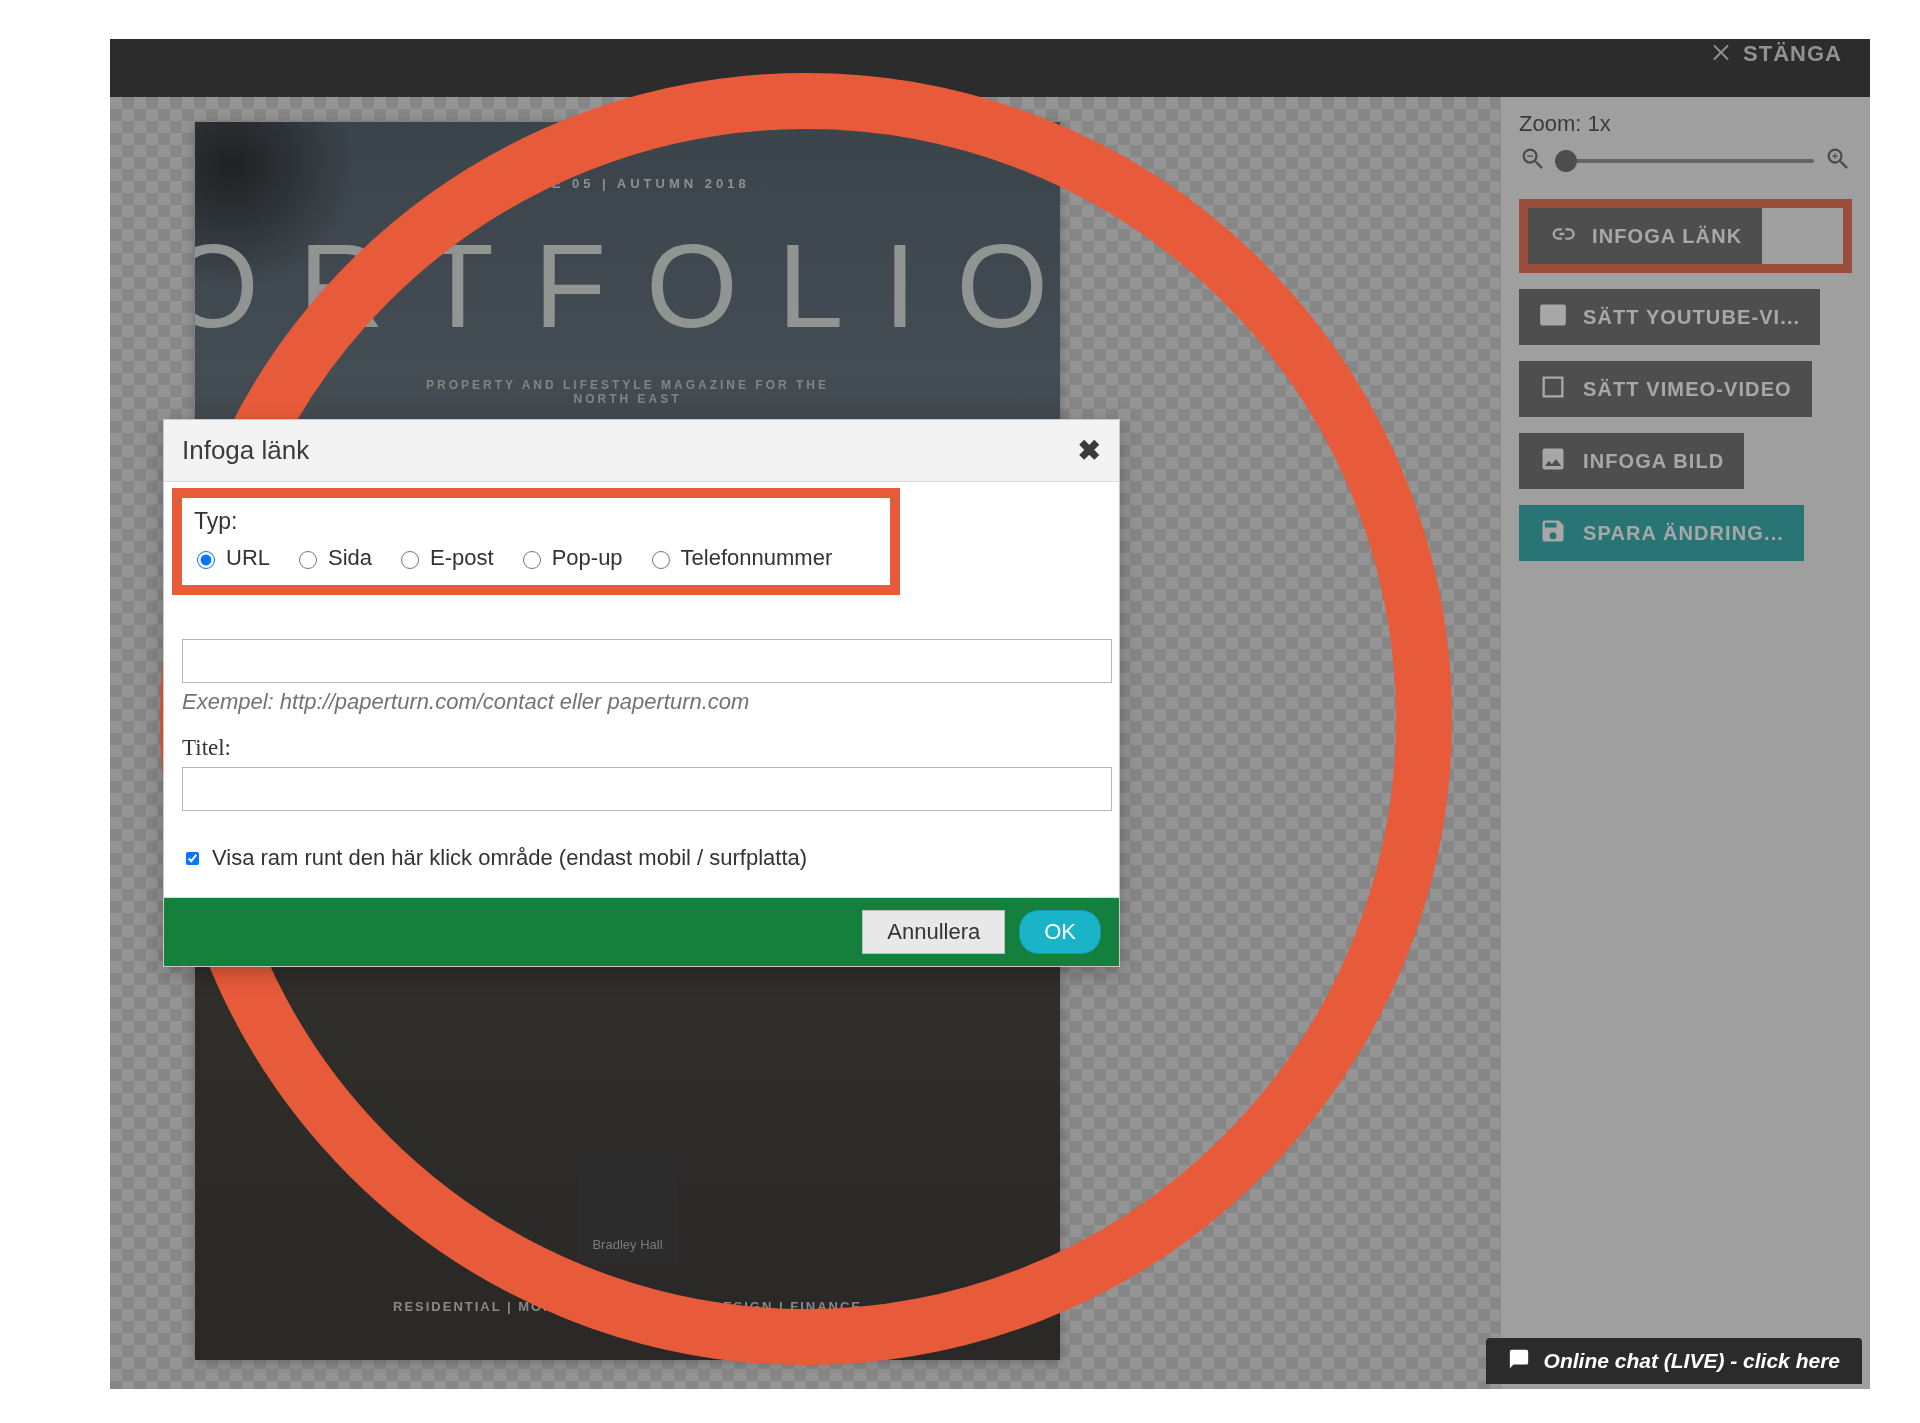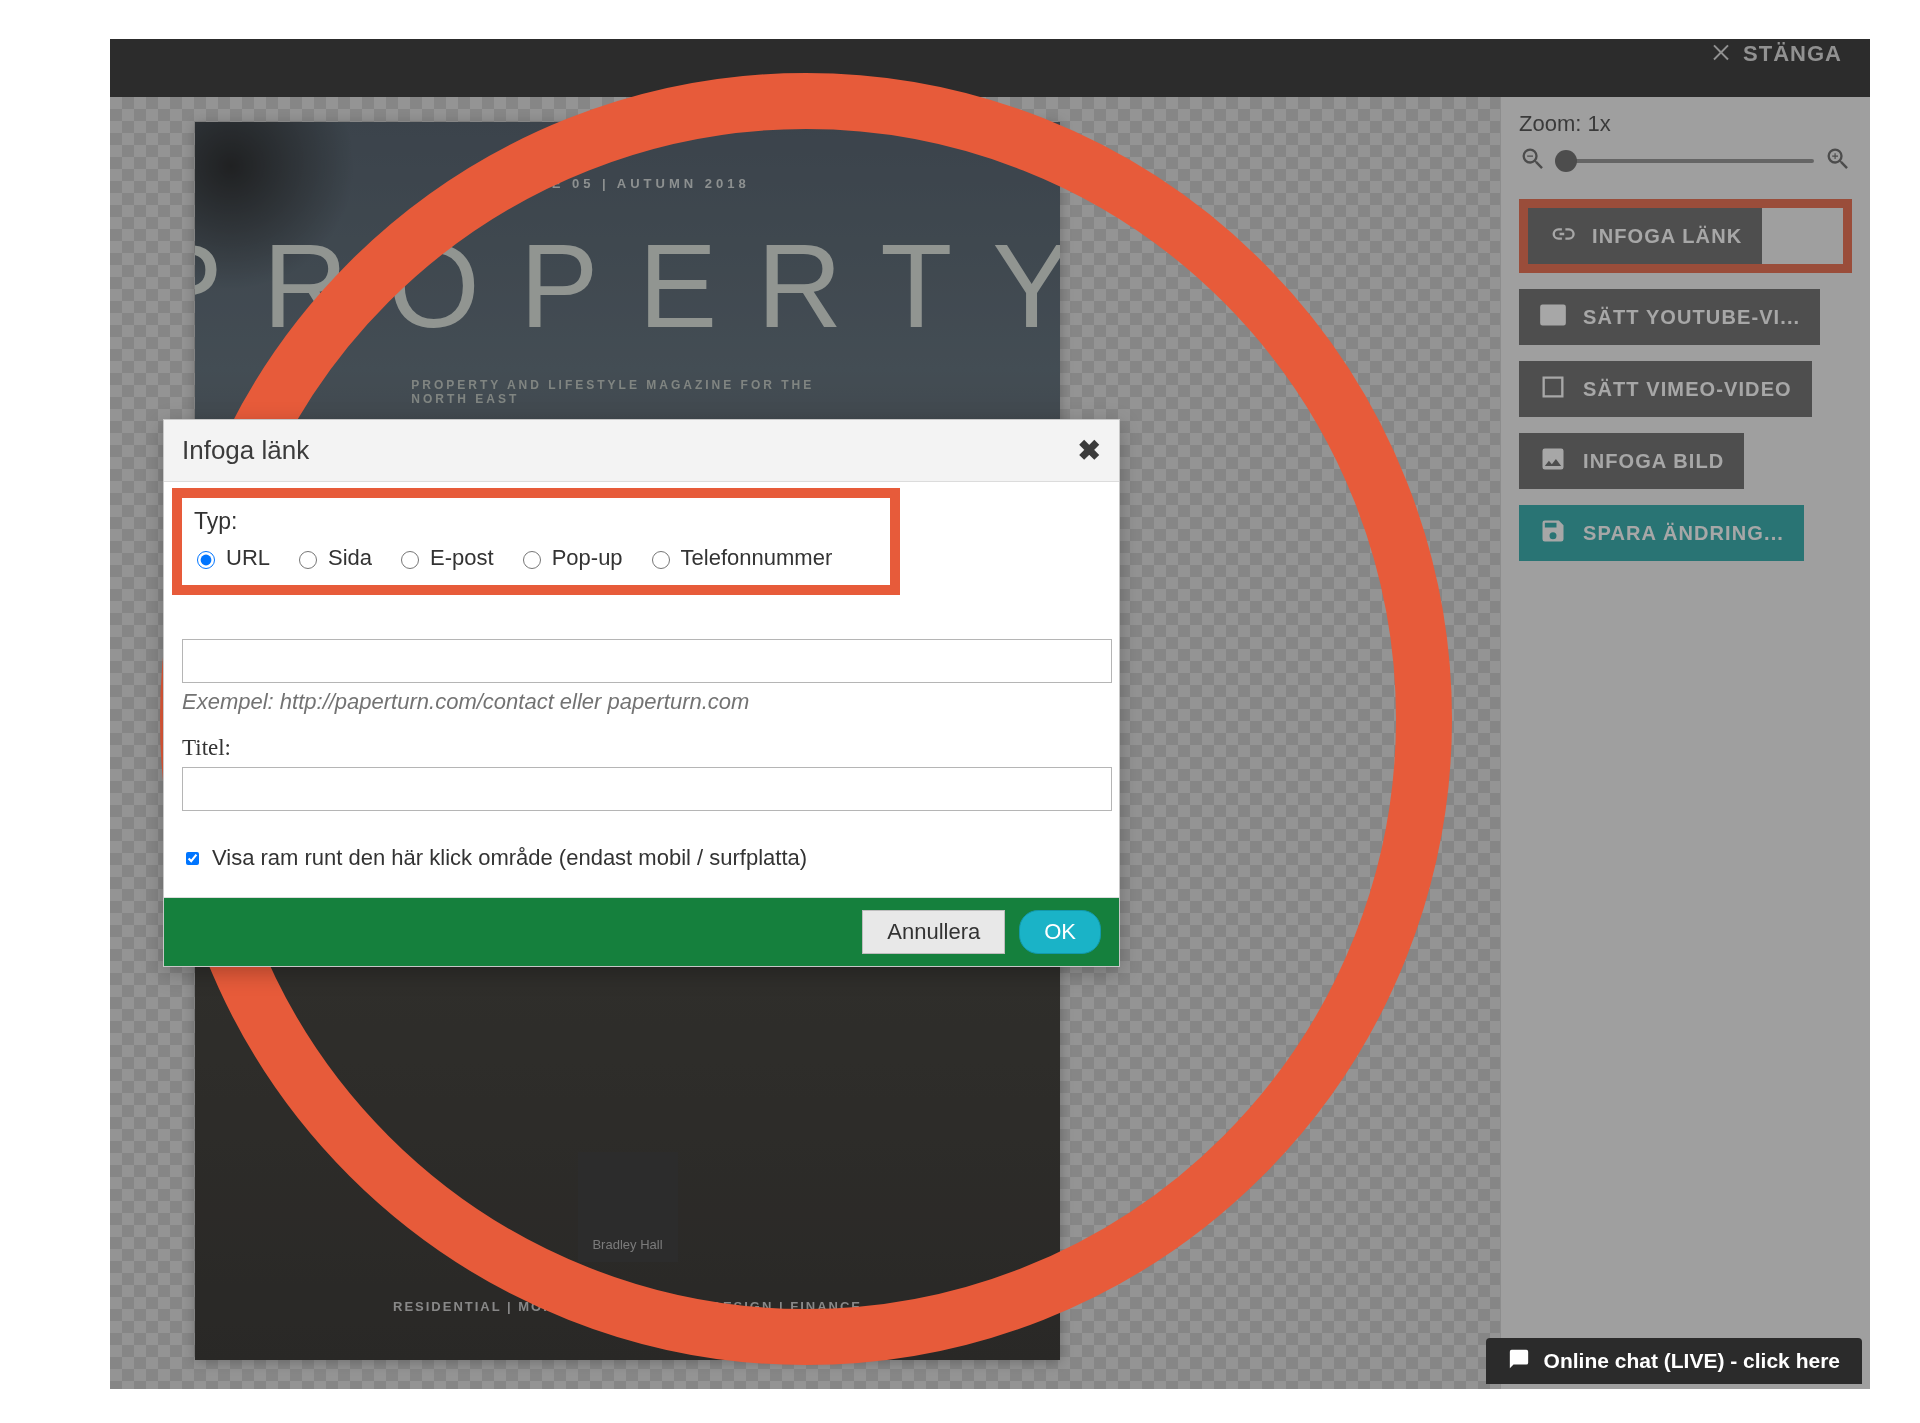--- a/index.html
+++ b/index.html
@@ -151,20 +151,21 @@
   font-weight: 300;
 }
 .doc .subtitle {
   position: absolute;
   left: 50%; transform: translateX(-50%);
   top: 256px;
   color: #b9c1bb;
   letter-spacing: 3px;
   font-size: 12px;
   font-weight: 600;
+  text-align: center;
 }
 .doc .tree {
   position: absolute;
   left: -30px; top: -10px;
   width: 220px; height: 180px;
   background: radial-gradient(circle at 30% 30%, rgba(0,0,0,0.85) 0%, transparent 62%);
 }
 .doc .logo {
   position: absolute;
   left: 50%; transform: translateX(-50%);
@@ -279,20 +280,21 @@
   height: 46px;
   background: #2b2b2b;
   color: #fff;
   font-size: 21px;
   font-weight: 700;
   display: flex;
   align-items: center;
   gap: 14px;
   padding: 0 22px;
   border-radius: 4px 4px 0 0;
+  font-style: italic;
 }
 .chatbar svg { width: 22px; height: 22px; fill: #fff; }
 
 </style>
 </head>
 <body>
 
 <div class="frame">
 
   <div class="topbar">
@@ -303,21 +305,21 @@
           </svg>
       </span>
       <span>STÄNGA</span>
     </div>
   </div>
 
   <div class="canvas">
     <div class="doc">
       <div class="tree"></div>
       <div class="issue">ISSUE 05 | AUTUMN 2018</div>
-      <div class="title">PROPERTY</div>
+      <div class="title">ORTFOLIO</div>
       <div class="subtitle">PROPERTY AND LIFESTYLE MAGAZINE FOR THE NORTH EAST</div>
       <div class="logo">Bradley Hall</div>
       <div class="footer">RESIDENTIAL | MORTGAGES | ... | ... &amp; DESIGN | FINANCE</div>
     </div>
   </div>
 
   <div class="sidebar">
     <div class="zoomlabel">Zoom: 1x</div>
     <div class="zoomrow">
       <span>

